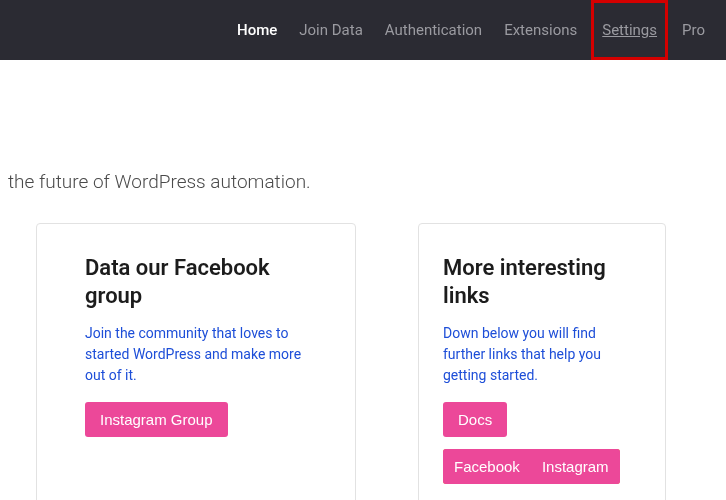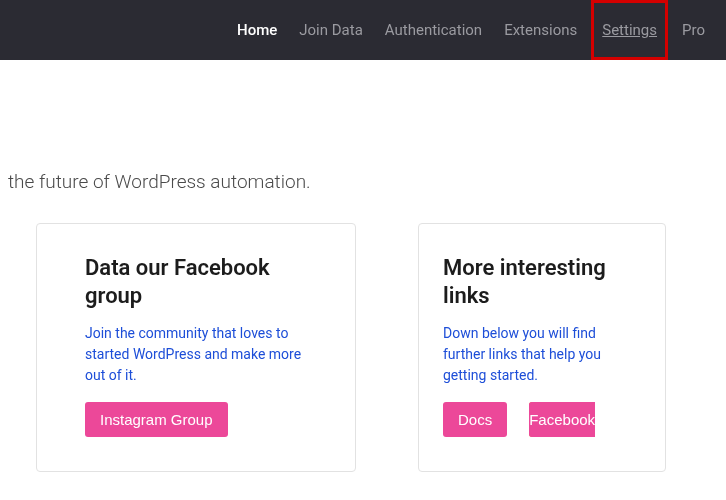--- a/index.html
+++ b/index.html
@@ -69,21 +69,21 @@
       color: #fff;
       font-size: 15px;
       padding: 9px 15px;
       border-radius: 3px;
       border: none;
       cursor: pointer;
       margin-right: 10px;
       margin-bottom: 0;
     }
     .btn-row { display: flex; flex-wrap: wrap; gap: 12px; }
-    .btn-wide { padding: 9px 0; }
+    .btn-wide { padding: 9px 11px; }
   </style>
 </head>
 <body>
 
 <div class="navbar">
   <div class="nav-item active">Home</div>
   <div class="nav-item">Join Data</div>
   <div class="nav-item">Authentication</div>
   <div class="nav-item">Extensions</div>
   <div class="nav-item highlighted">Settings</div>
@@ -99,16 +99,17 @@
     <button class="btn">Instagram Group</button>
   </div>
 
   <div class="card card-right">
     <div class="card-title">More interesting links</div>
     <div class="card-text">Down below you will find further links that help you getting started.</div>
     <div class="btn-row">
       <button class="btn">Docs</button>
       <span style="display:inline-flex;background:#ea7d3c;border-radius:3px;">
         <button class="btn btn-wide" style="margin:0;border-radius:3px 0 0 3px;">Facebook</button>
+        <button class="btn btn-wide" style="margin:0;border-radius:0 3px 3px 0;">Instagram</button>
       </span>
     </div>
   </div>
 </div>
 
 </body></html>

